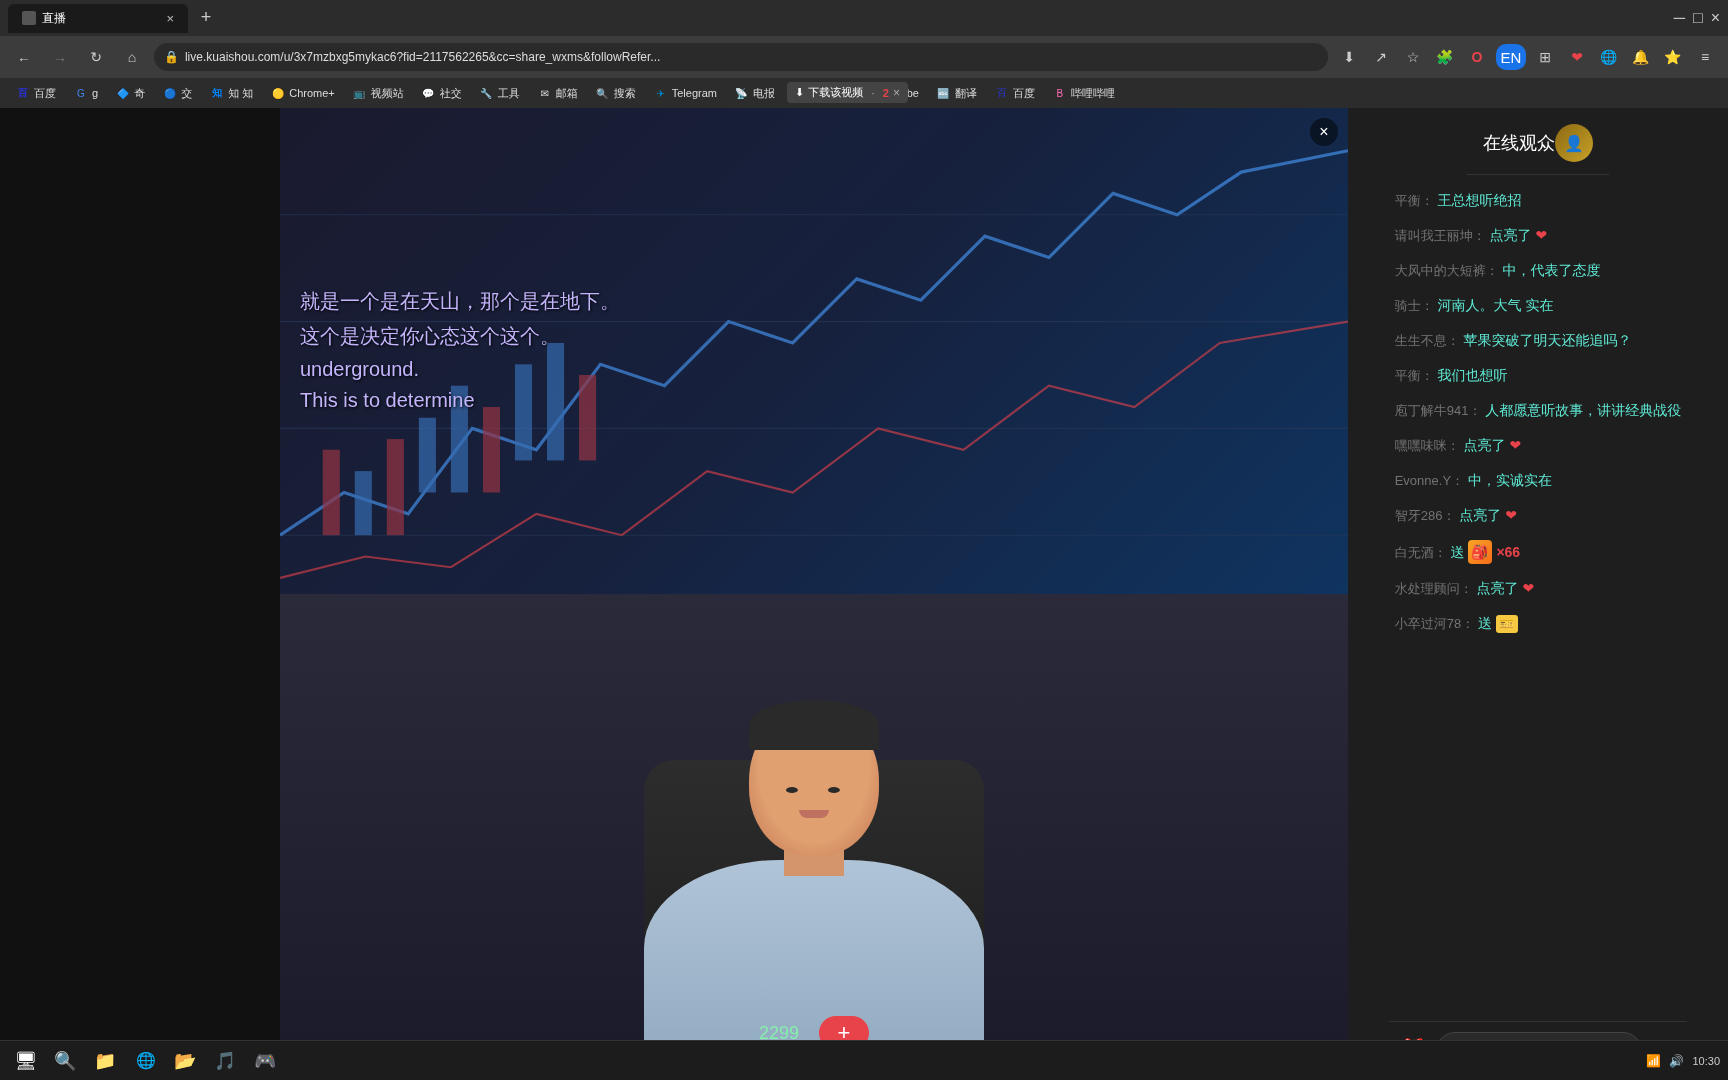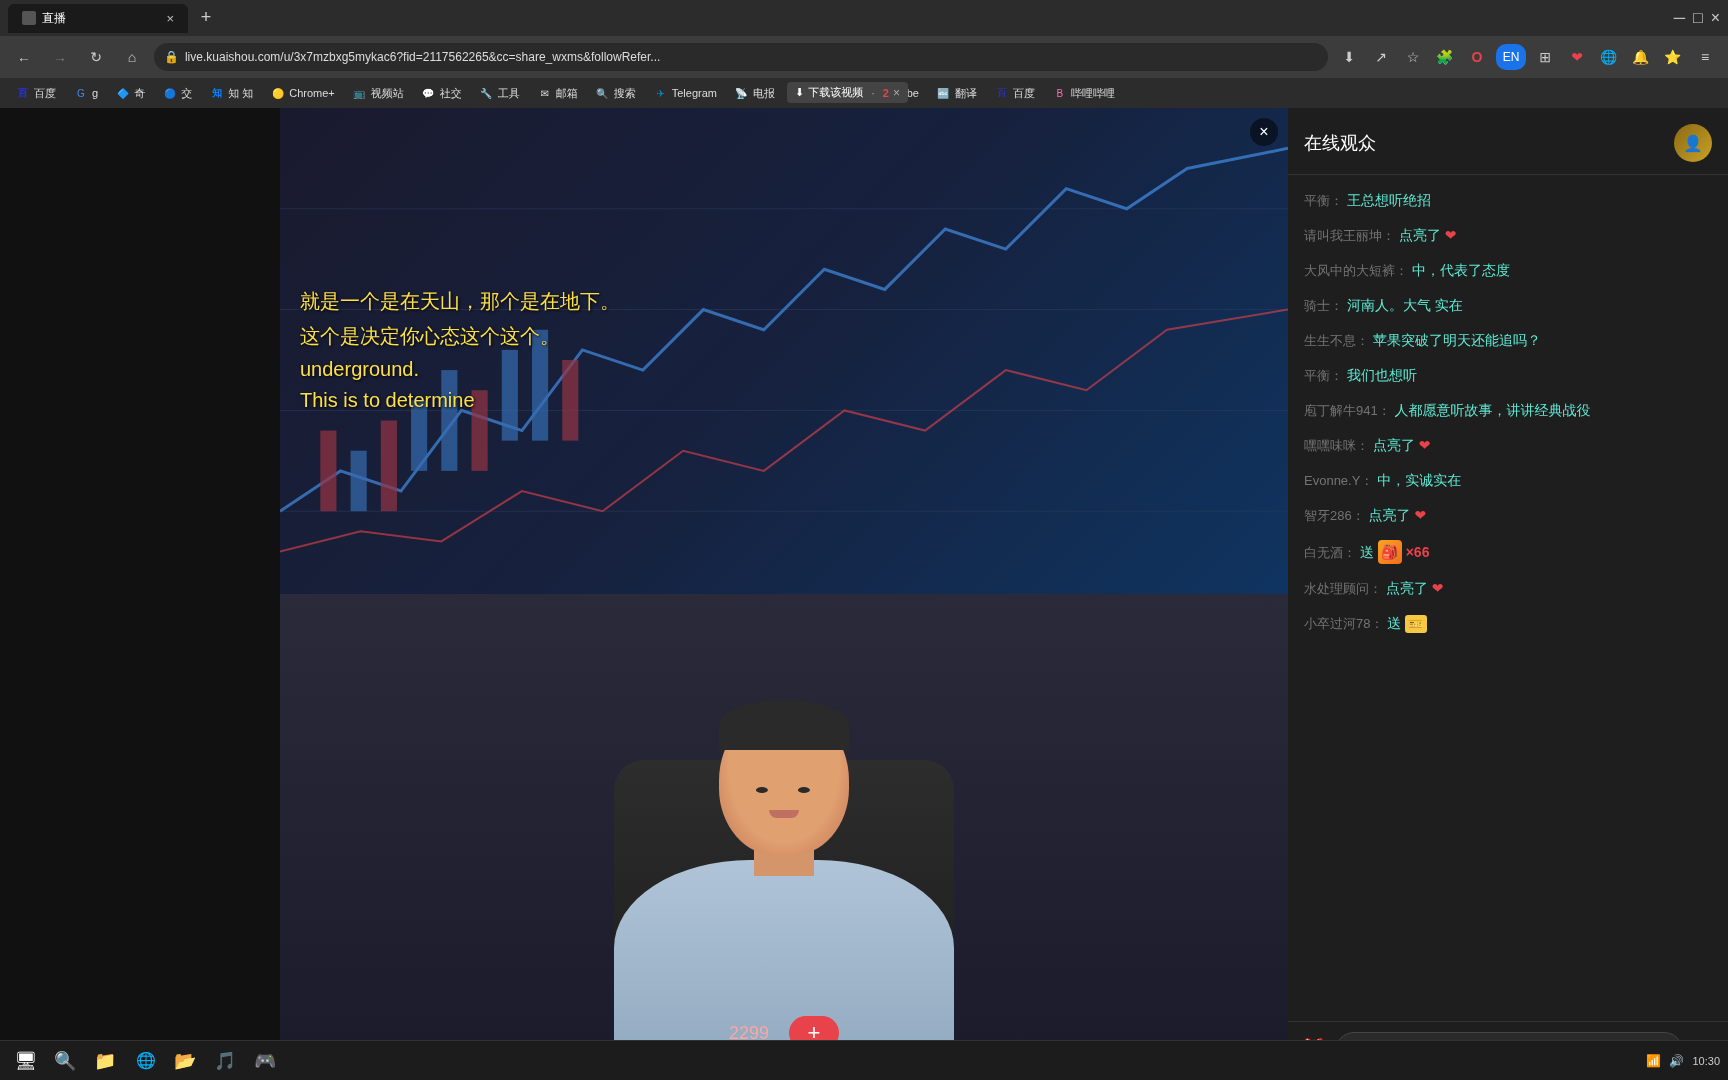--- a/index.html
+++ b/index.html
@@ -222,40 +222,40 @@
     
     .subtitles {
       position: absolute;
       top: 180px;
       left: 20px;
       right: 20px;
       z-index: 10;
     }
     .subtitle-line {
       font-size: 20px;
-      color: #fde047;
+      color: #c4b5fd;
       text-shadow: 1px 1px 3px #000;
       margin-bottom: 8px;
       font-weight: 400;
     }
 
     
     .video-bottom-bar {
       position: absolute;
       bottom: 30px;
       left: 0; right: 0;
       display: flex;
       align-items: center;
       justify-content: center;
       gap: 20px;
       z-index: 10;
     }
     .viewer-count {
       font-size: 18px;
-      color: #fca5a5;
+      color: #86efac;
       font-weight: 500;
     }
     .plus-btn {
       width: 50px;
       height: 34px;
       background: #e8424a;
       border-radius: 17px;
       display: flex;
       align-items: center;
       justify-content: center;
@@ -278,25 +278,26 @@
       align-items: center;
       justify-content: center;
       cursor: pointer;
       font-size: 16px;
       color: #fff;
       z-index: 20;
     }
 
     
     .right-panel {
-      width: 440px;
+      width: 380px;
       background: #1e1e1e;
       display: flex;
       flex-direction: column;
       flex-shrink: 0;
+      align-items: center;
     }
 
     .panel-header {
       padding: 16px 16px 12px;
       display: flex;
       align-items: center;
       justify-content: space-between;
       border-bottom: 1px solid #333;
     }
     .panel-title {
@@ -440,21 +441,21 @@
   <div class="address-bar">
     <span class="lock-icon">🔒</span>
     <span class="address-text">live.kuaishou.com/u/3x7mzbxg5mykac6?fid=2117562265&amp;cc=share_wxms&amp;followRefer...</span>
   </div>
   <div class="toolbar-icons">
     <div class="toolbar-icon-btn">⬇</div>
     <div class="toolbar-icon-btn">↗</div>
     <div class="toolbar-icon-btn">☆</div>
     <div class="toolbar-icon-btn">🧩</div>
     <div class="toolbar-icon-btn" style="color:#e8424a;font-weight:bold;">O</div>
-    <div class="toolbar-icon-btn" style="font-size:12px;background:#1a73e8;border-radius:10px;color:#fff;width:30px;">EN</div>
+    <div class="toolbar-icon-btn" style="font-size:15px;background:#1a73e8;border-radius:10px;color:#fff;width:30px;">EN</div>
     <div class="toolbar-icon-btn">⊞</div>
     <div class="toolbar-icon-btn" style="color:#e8424a;">❤</div>
     <div class="toolbar-icon-btn">🌐</div>
     <div class="toolbar-icon-btn">🔔</div>
     <div class="toolbar-icon-btn">⭐</div>
     <div class="toolbar-icon-btn">≡</div>
   </div>
 </div>
 
 <div class="bookmarks-bar">

